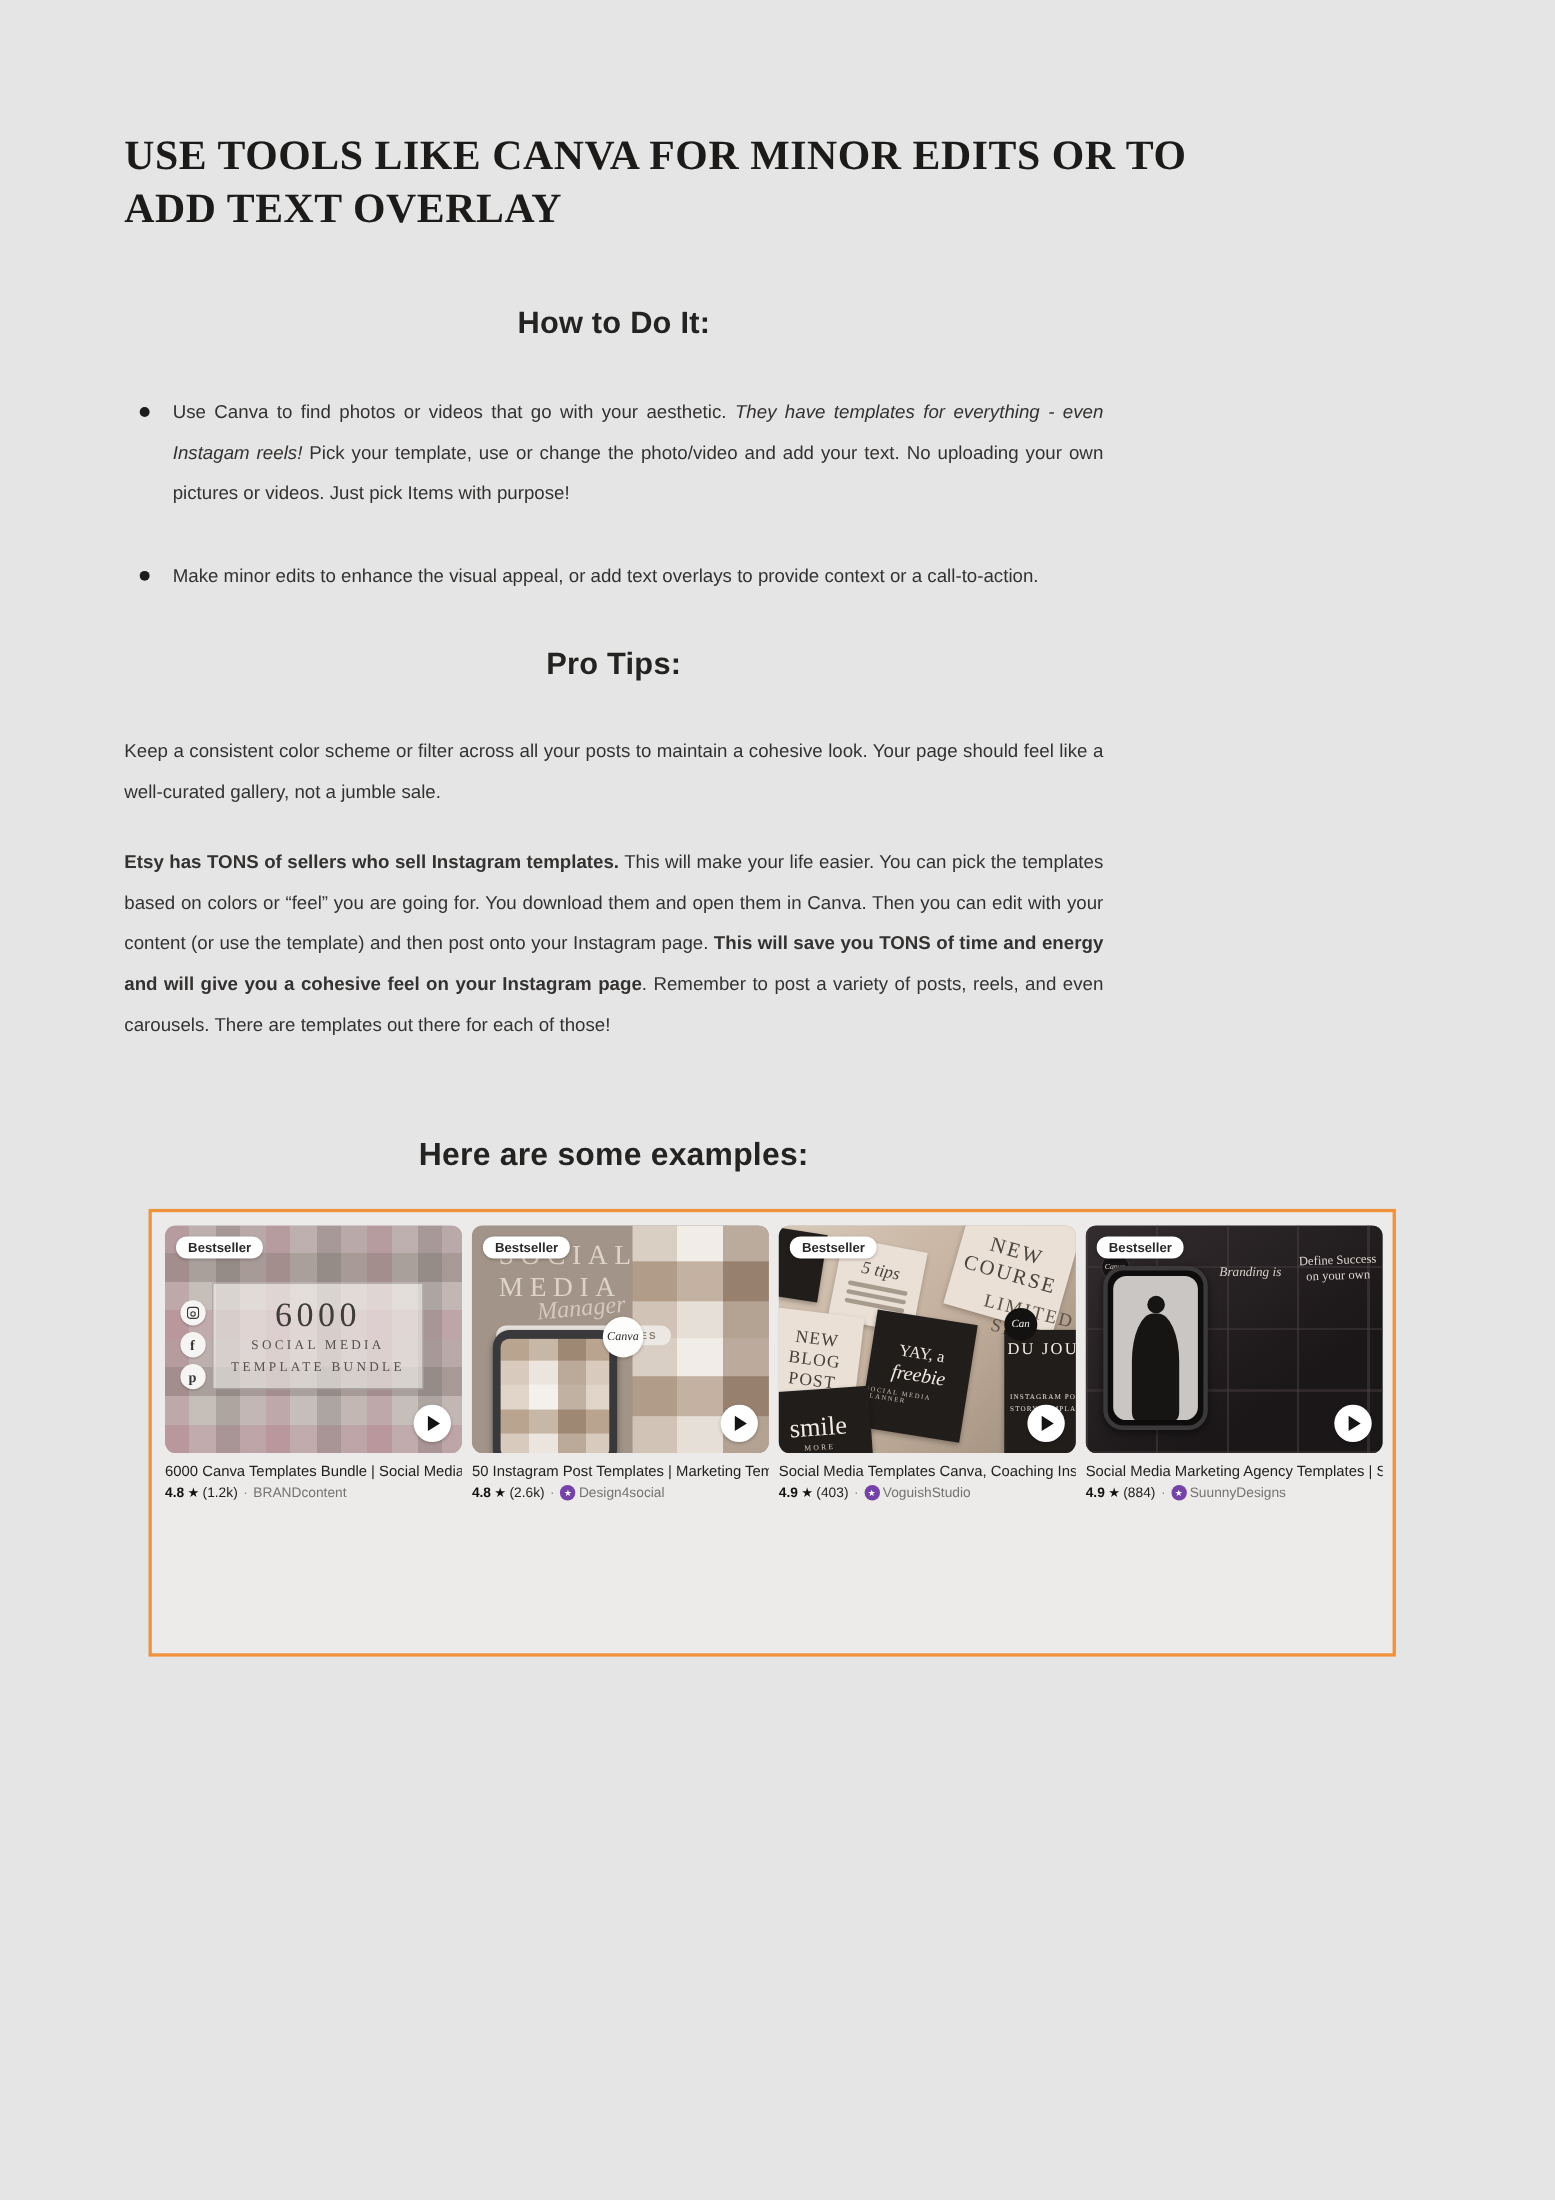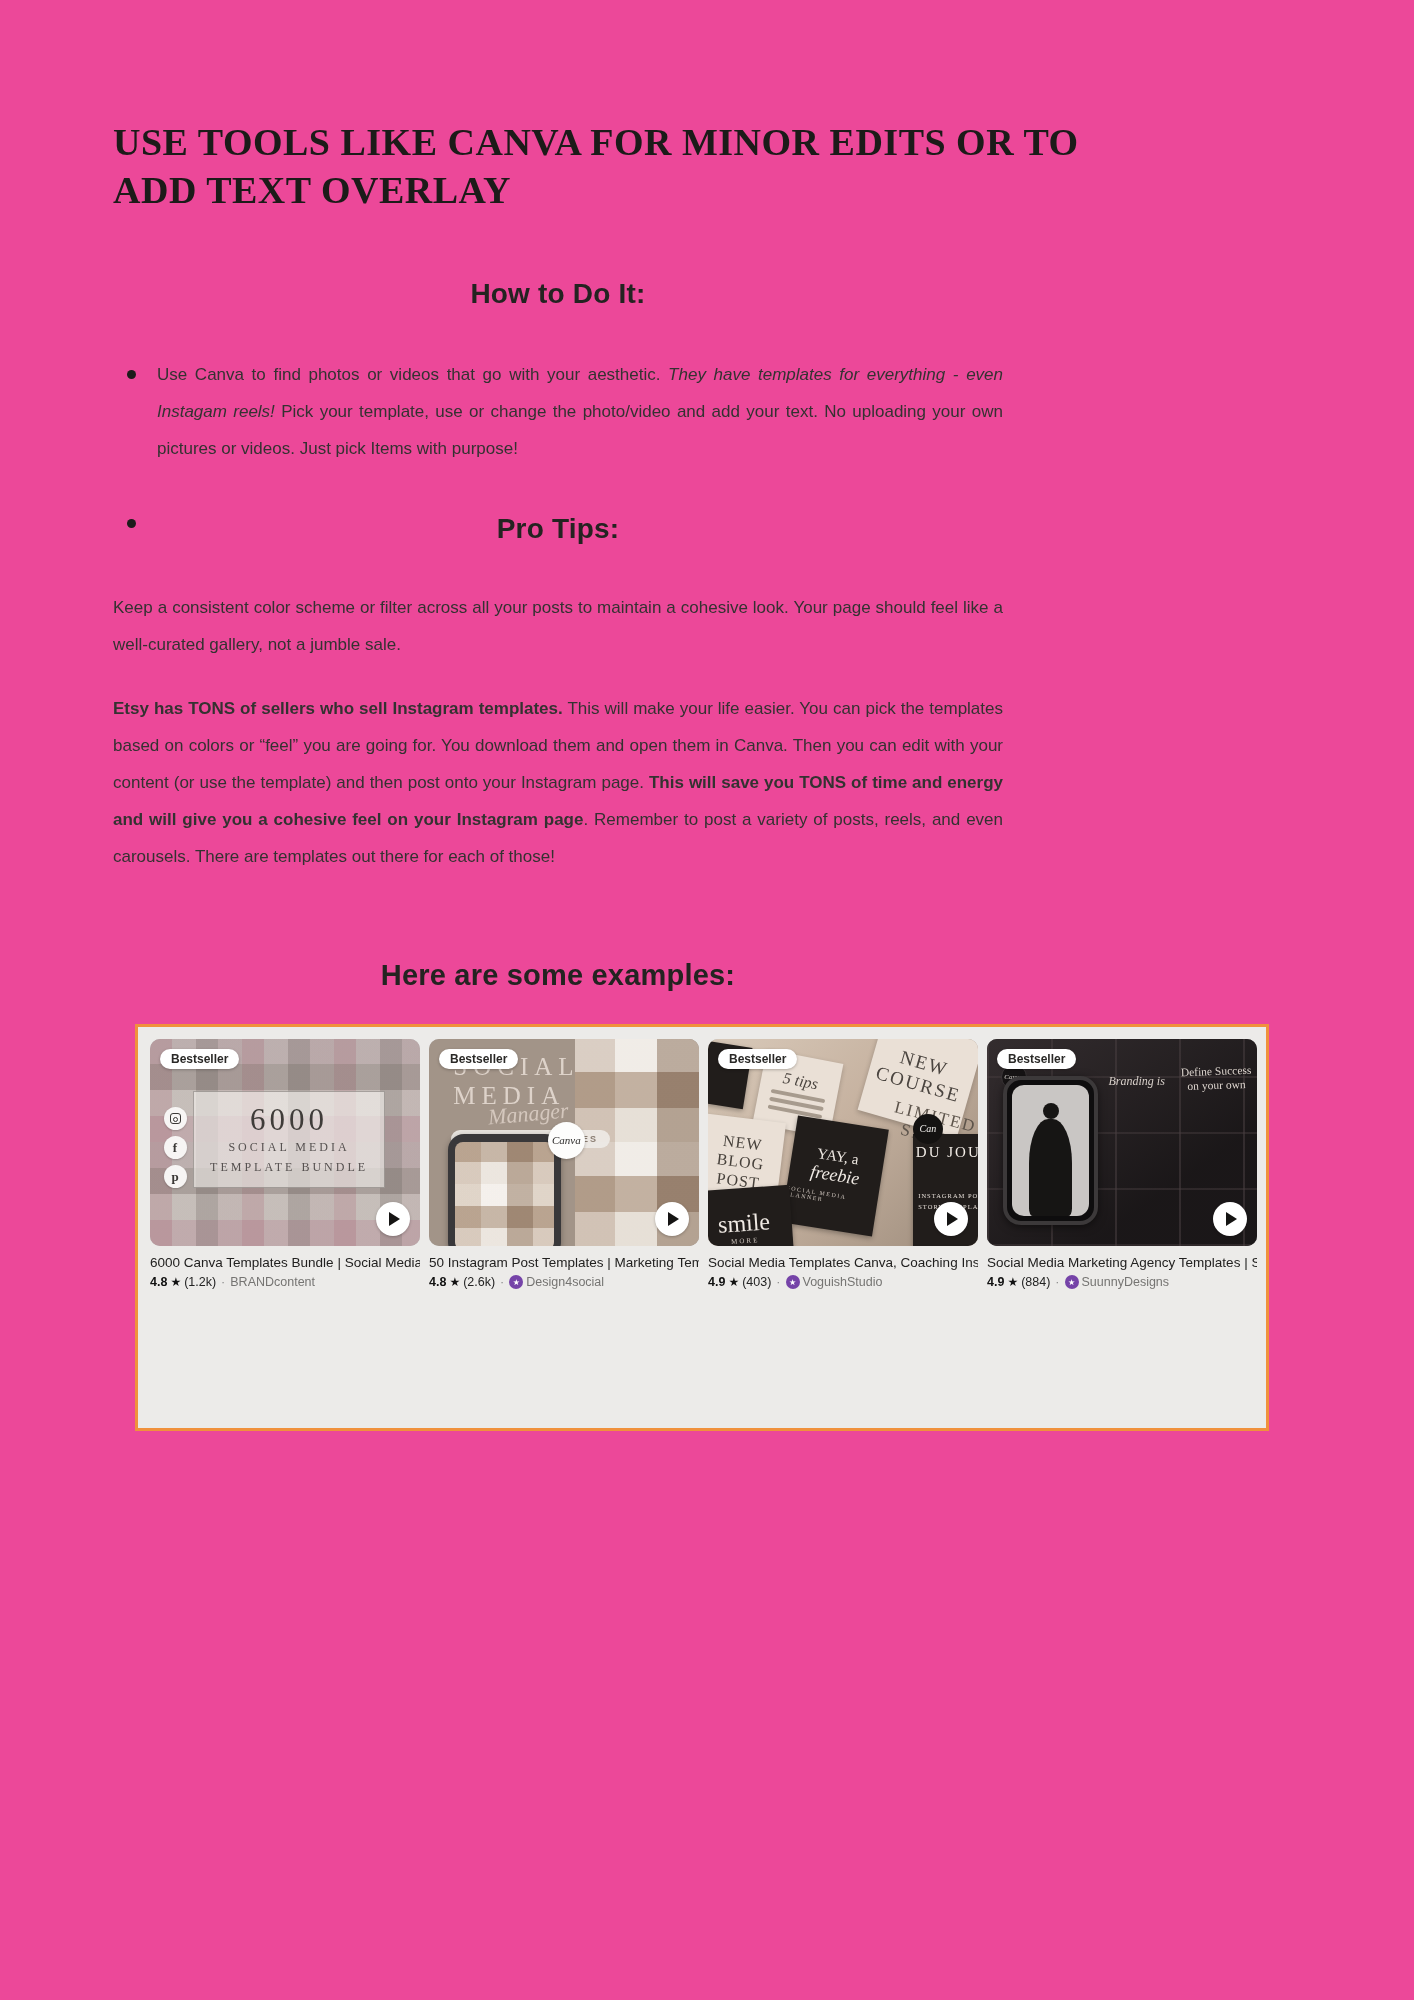--- a/index.html
+++ b/index.html
@@ -1,18 +1,18 @@
 <!DOCTYPE html>
 <html><head>
 <meta charset="utf-8">
 <style>
   * { margin:0; padding:0; box-sizing:border-box; }
   html,body { background:#ffffff; }
   body { width:1414px; height:2000px; font-family:"Liberation Sans", sans-serif; color:#343231; overflow:hidden; }
-  .page { position:relative; width:1414px; height:2000px; background:#ec4899; }
+  .page { position:relative; width:1414px; height:2000px; background:#e5e5e5; }
 
   
   .content { padding:118px 0 0 113px; width:1003px; }
 
   .doc-heading { font-family:"Liberation Serif","DejaVu Serif",serif; font-weight:700; color:#1c1b19; width:890px; }
   .doc-heading .hline { font-size:38px; line-height:48px; letter-spacing:0.5px; white-space:nowrap; }
   .doc-heading .hline.justified { text-align:justify; text-align-last:justify; }
 
   .subhead { font-weight:700; font-size:28px; color:#242321; letter-spacing:0.2px;text-align:center; }
   .subhead.howto { margin-top:64px; }
@@ -139,20 +139,21 @@
 
     <div class="subhead howto">How to Do It:</div>
 
     <ul class="bullets">
       <li class="body-text">
         <span class="dot"></span>
         <span><span>Use Canva to find photos or videos that go with your aesthetic. </span><span class="run-italic">They have templates for everything - even Instagam reels!</span><span> Pick your template, use or change the photo/video and add your text. No uploading your own pictures or videos. Just pick Items with purpose!</span></span>
       </li>
       <li class="body-text">
         <span class="dot"></span>
+        <span><span>Make minor edits to enhance the visual appeal, or add text overlays to provide context or a call-to-action.</span></span>
       </li>
     </ul>
 
     <div class="subhead protips">Pro Tips:</div>
 
     <div class="body-text para"><span>Keep a consistent color scheme or filter across all your posts to maintain a cohesive look. Your page should feel like a well-curated gallery, not a jumble sale.</span></div>
     <div class="body-text para"><span class="run-bold">Etsy has TONS of sellers who sell Instagram templates.</span><span> This will make your life easier. You can pick the templates based on colors or “feel” you are going for. You download them and open them in Canva. Then you can edit with your content (or use the template) and then post onto your Instagram page. </span><span class="run-bold">This will save you TONS of time and energy and will give you a cohesive feel on your Instagram page</span><span>. Remember to post a variety of posts, reels, and even carousels. There are templates out there for each of those!</span></div>
 
     <div class="subhead examples">Here are some examples:</div>
   </div>

